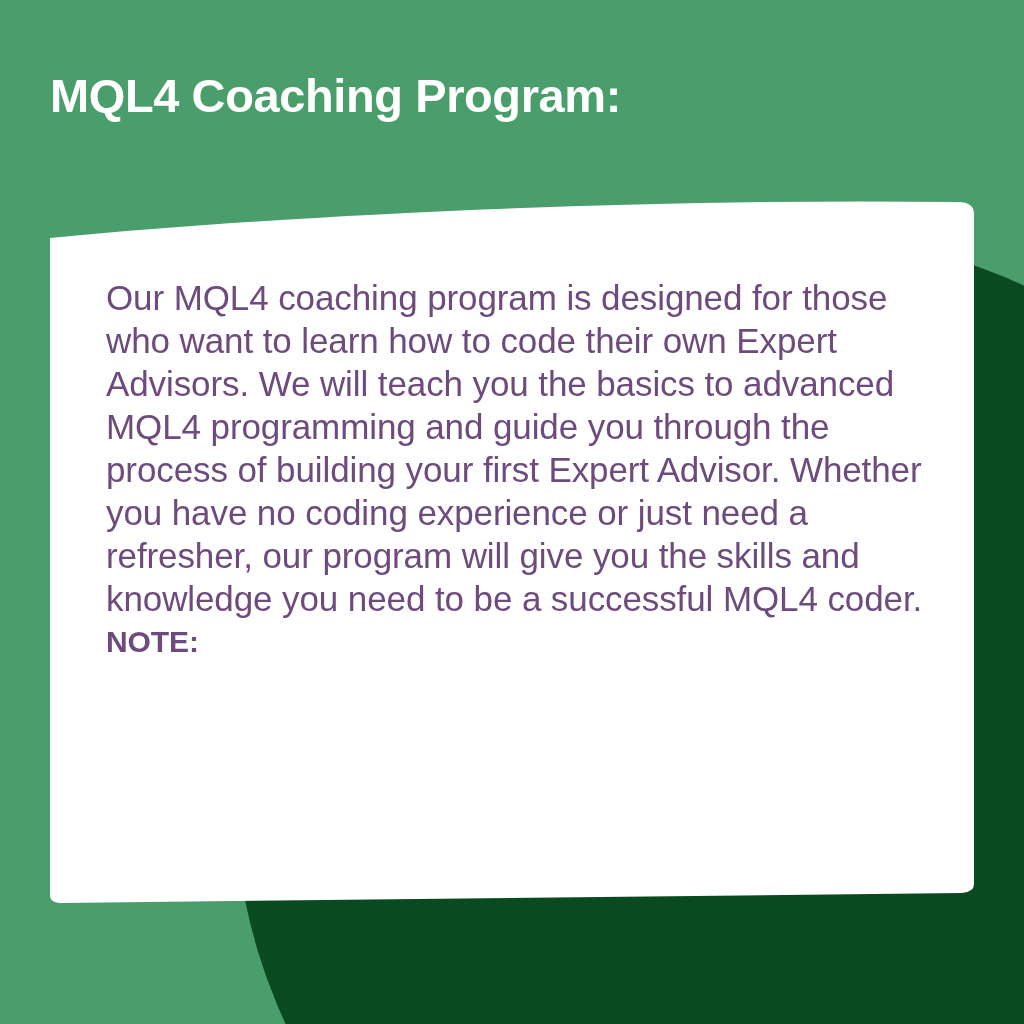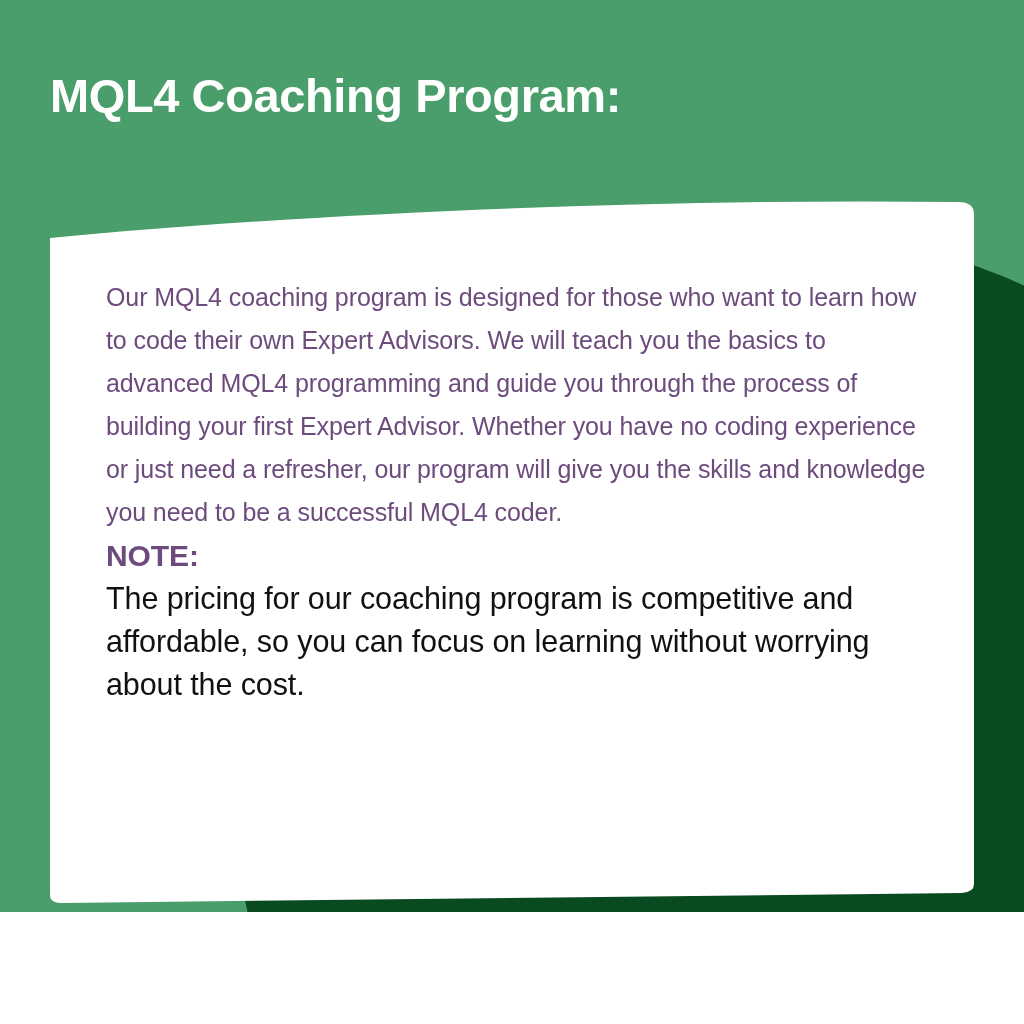--- a/index.html
+++ b/index.html
@@ -9,21 +9,21 @@
   body {
     width: 1024px;
     height: 1024px;
     overflow: hidden;
     font-family: "Liberation Sans", sans-serif;
   }
 
   #poster {
     position: relative;
     width: 1024px;
-    height: 912px;
+    height: 1024px;
     background: #4a9e6b;
     overflow: hidden;
   }
 
   
   .bg-layer {
     position: absolute;
     left: 0;
     top: 0;
     width: 1024px;
@@ -57,21 +57,21 @@
   .card-content {
     position: absolute;
     left: 106px;
     top: 276px;
     width: 820px;
   }
 
   .body-paragraph {
     margin: 0;
     color: #6d4b7d;
-    font-size: 25px;
+    font-size: 35px;
     line-height: 43px;
     font-weight: normal;
     letter-spacing: -0.1px;
   }
 
   .note-block {
   }
 
   .note-label {
     display: block;
@@ -112,18 +112,17 @@
   </svg>
 
   <div class="poster-title">MQL4 Coaching Program:</div>
 
   <div class="card-content">
 
     <p class="body-paragraph">Our MQL4 coaching program is designed for those who want to learn how to code their own Expert Advisors. We will teach you the basics to advanced MQL4 programming and guide you through the process of building your first Expert Advisor. Whether you have no coding experience or just need a refresher, our program will give you the skills and knowledge you need to be a successful MQL4 coder.</p>
 
     <div class="note-block">
       <span class="note-label">NOTE:</span>
-      <p class="note-paragraph">The pricing for our coaching program is competitive and affordable, so you can focus on learning without worrying about the cost.</p>
     </div>
 
   </div>
 
 </div>
 
 </body></html>

